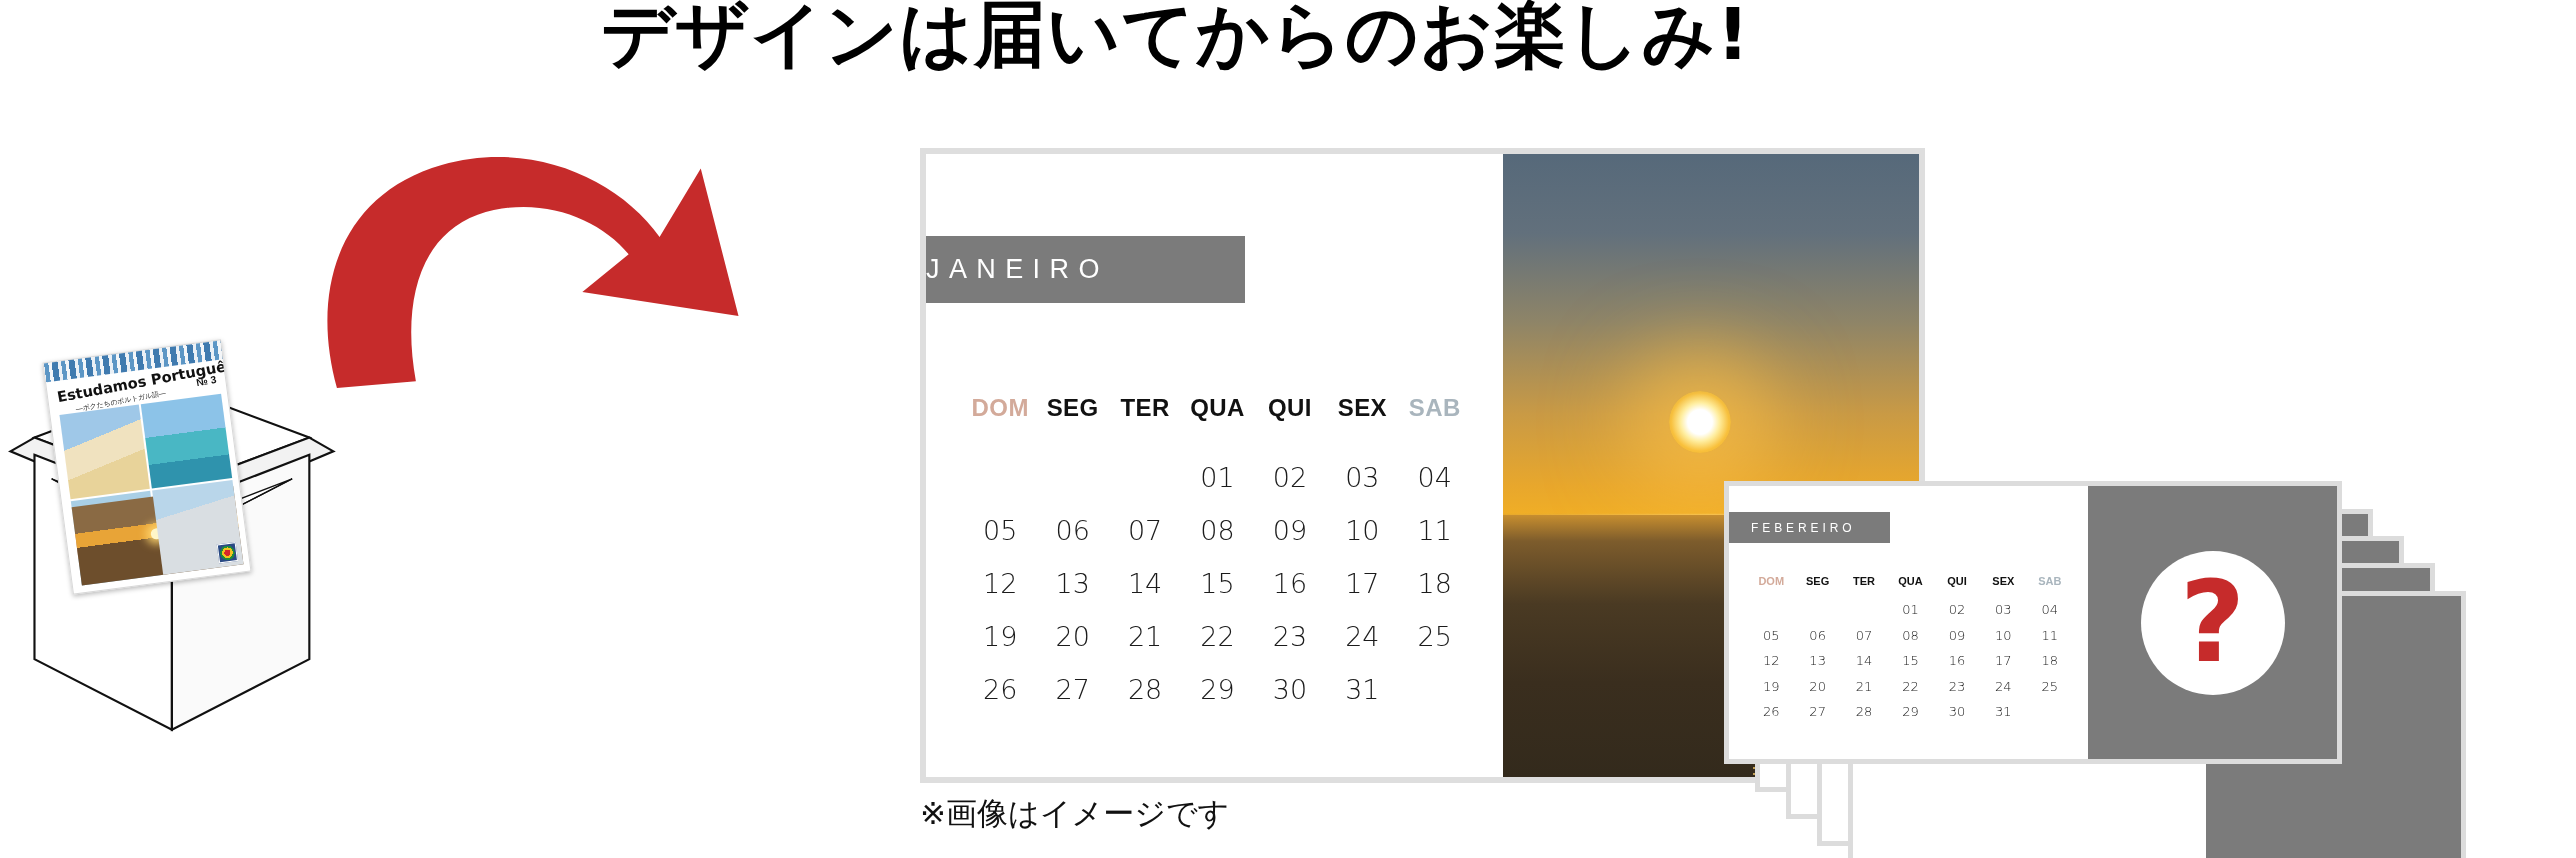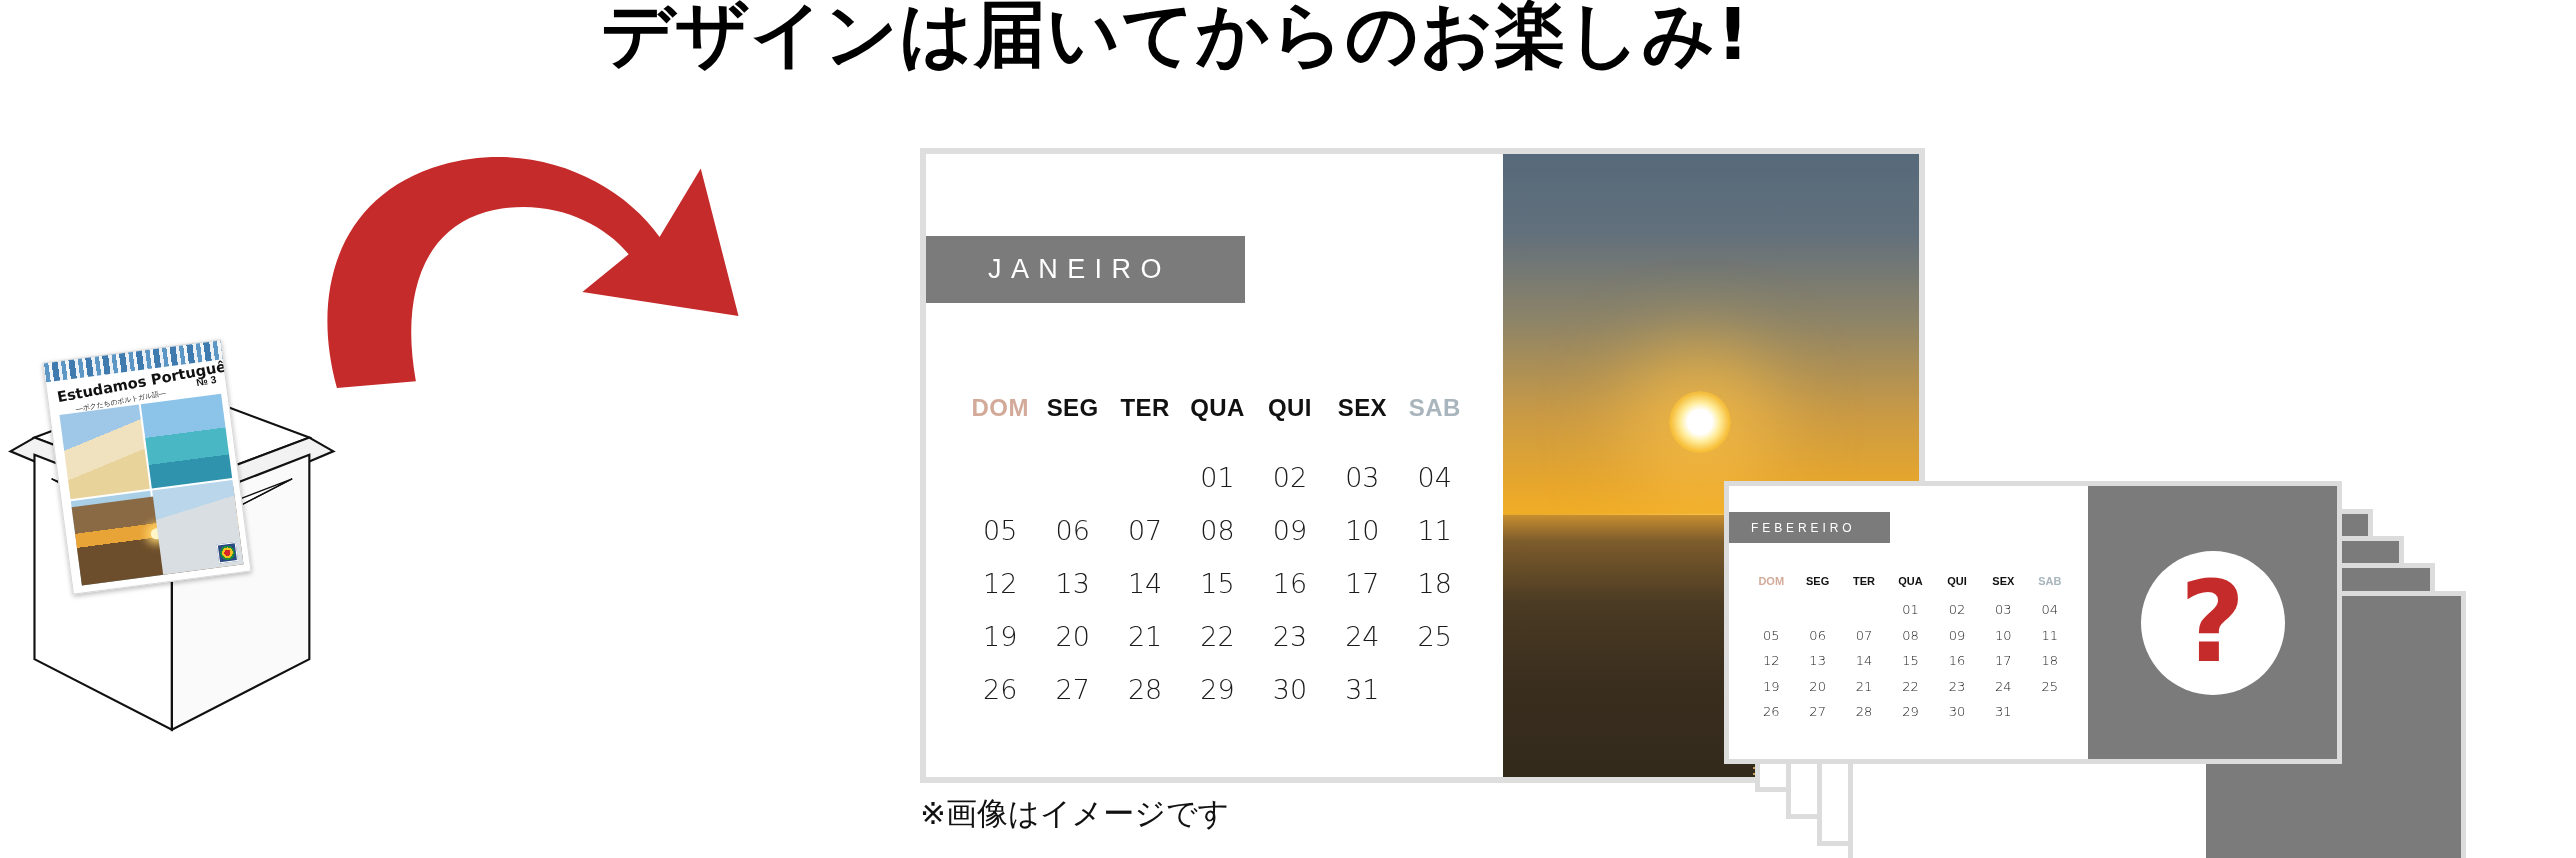--- a/index.html
+++ b/index.html
@@ -87,21 +87,21 @@
   .cal-left{ width:577px; height:100%; position:relative; background:#fff; }
   .cal-right{ flex:1; height:100%; position:relative; overflow:hidden; }
 
   .month-banner{
     position:absolute; left:0; top:82px;
     width:319px; height:67px; background:#7b7b7b;
     display:flex; align-items:center;
   }
   .month-banner span{
     color:#fff; font-size:27px; font-weight:400;
-    letter-spacing:9.4px; padding-left:62px;
+    letter-spacing:9.4px; 
   }
 
   .cal-grid{ position:absolute; left:38px; top:240px; width:507px; }
   .cal-row{ display:grid; grid-template-columns:repeat(7,1fr); }
   .dow{
     text-align:center; font-size:24px; font-weight:700;
     letter-spacing:0.4px; padding-bottom:29px; color:#111;
   }
   .dow.dom{ color:#d3aa9a; }
   .dow.sab{ color:#a9b5bd; }

